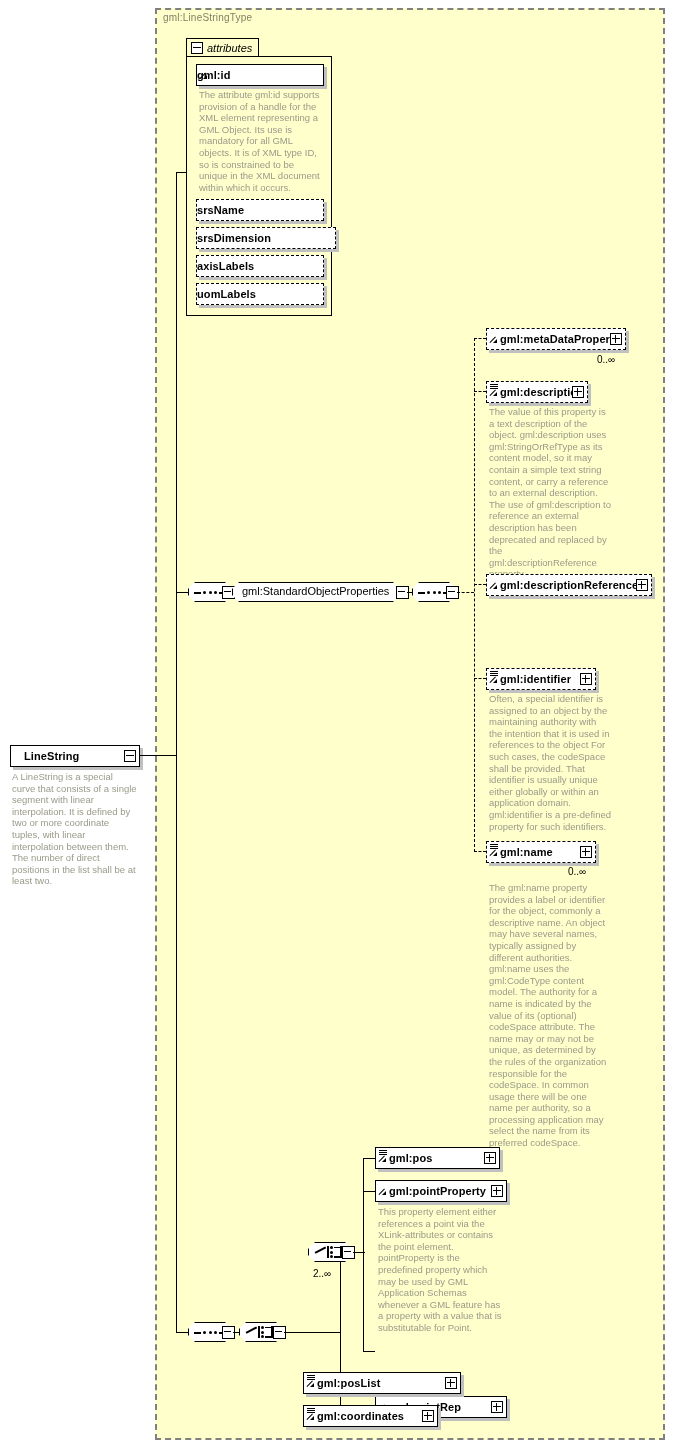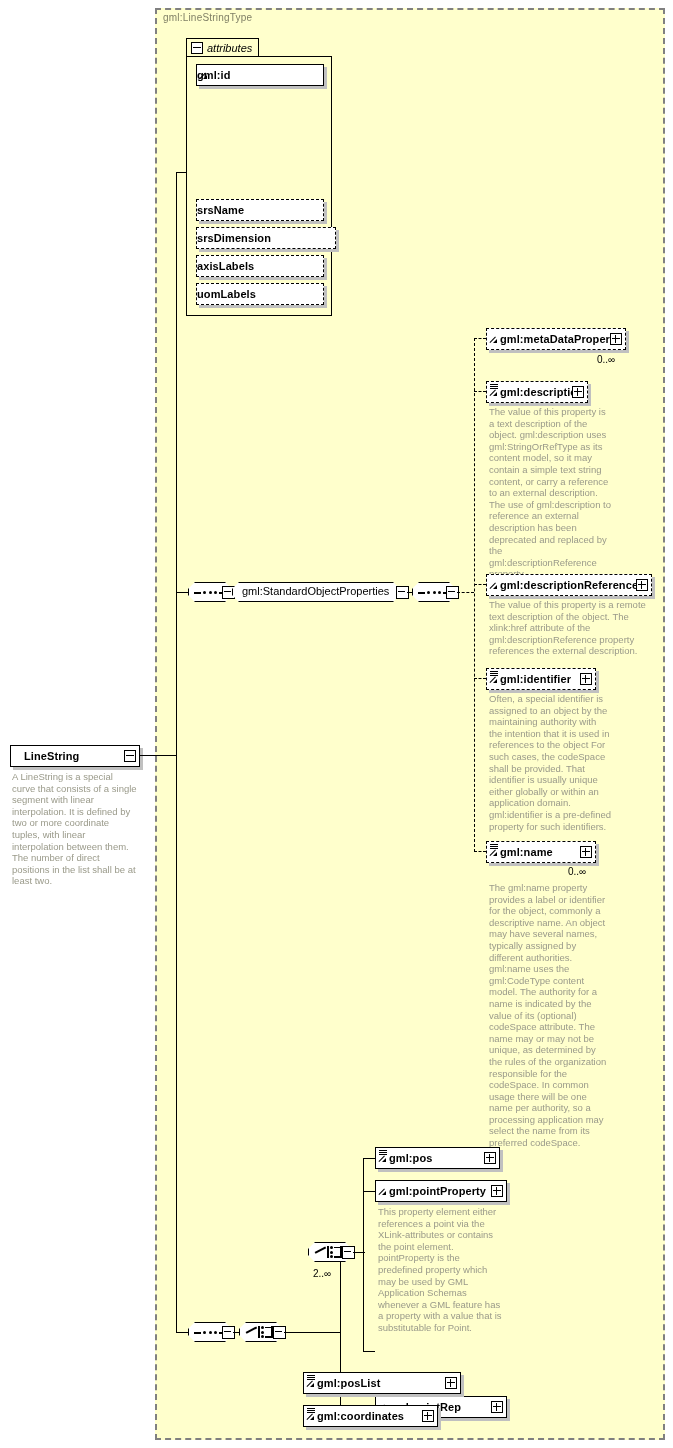--- a/index.html
+++ b/index.html
@@ -203,20 +203,21 @@
   <div class="attrs-box" style="left:186px;top:56px;width:146px;height:260px;"></div>
   <div class="attrs-tab" style="left:186px;top:38px;width:73px;">
     <span class="minus"></span>
     <span>attributes</span>
   </div>
 
   <div class="el attr" style="left:196px;top:64px;width:128px;">
     <span class="arrow"></span>
     <span class="el-label">gml:id</span>
   </div>
+  <div class="anno" style="left:199px;top:89px;width:124px;">The attribute gml:id supports provision of a handle for the XML element representing a GML Object. Its use is mandatory for all GML objects. It is of XML type ID, so is constrained to be unique in the XML document within which it occurs.</div>
 
   <div class="el attr optional" style="left:196px;top:199px;width:128px;">
     <span class="el-label">srsName</span>
   </div>
 
   <div class="el attr optional" style="left:196px;top:227px;width:140px;">
     <span class="el-label">srsDimension</span>
   </div>
 
   <div class="el attr optional" style="left:196px;top:255px;width:128px;">
@@ -287,21 +288,20 @@
     <span class="el-label">gml:description</span>
     <span class="plus"></span>
   </div>
   <div class="anno" style="left:489px;top:406px;width:122px;">The value of this property is a text description of the object. gml:description uses gml:StringOrRefType as its content model, so it may contain a simple text string content, or carry a reference to an external description. The use of gml:description to reference an external description has been deprecated and replaced by the gml:descriptionReference property.</div>
 
   <div class="el optional" style="left:486px;top:574px;width:166px;">
     <span class="arrow"></span>
     <span class="el-label">gml:descriptionReference</span>
     <span class="plus"></span>
   </div>
-  <div class="anno" style="left:489px;top:599px;width:165px;">The value of this property is a remote text description of the object. The xlink:href attribute of the gml:descriptionReference property references the external description.</div>
 
   <div class="el optional" style="left:486px;top:668px;width:110px;">
     <span class="seqmark">
         <i></i>
         <i></i>
         <i></i>
       </span>
     <span class="arrow"></span>
     <span class="el-label">gml:identifier</span>
     <span class="plus"></span>

